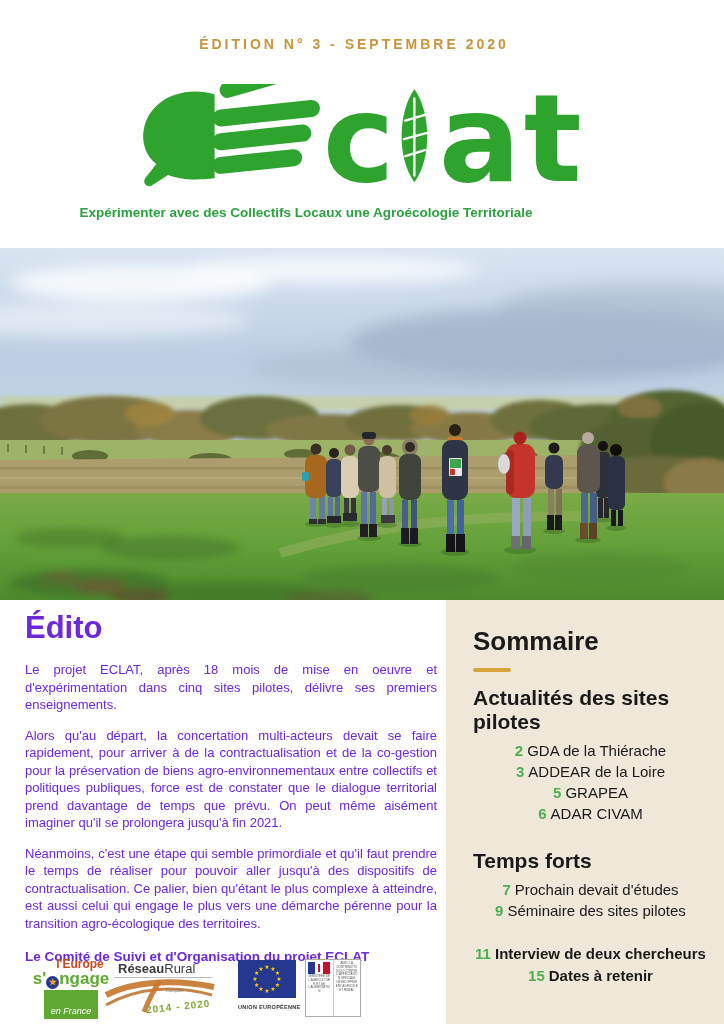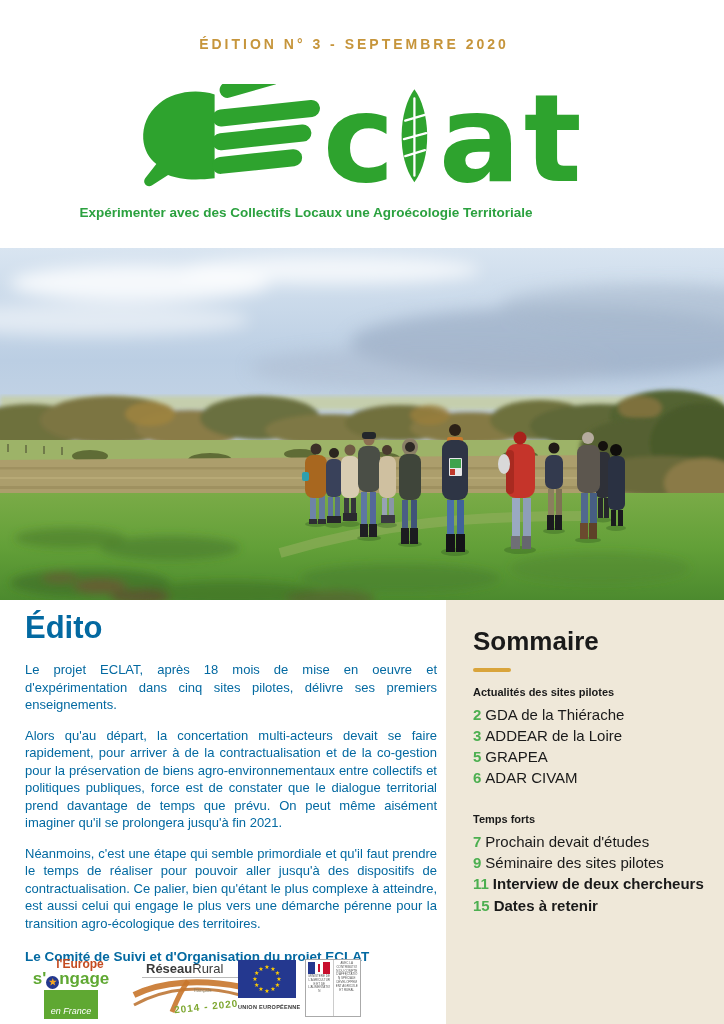--- a/index.html
+++ b/index.html
@@ -12,52 +12,52 @@
   .logo-wrap{position:absolute;top:84px;left:0;width:724px;text-align:center;}
   .logo-wrap svg{width:452px;height:auto;}
   .logo-subtitle{position:absolute;top:205px;left:0;width:612px;text-align:center;
            color:#2BA13F;font-size:13.5px;font-weight:bold;}
 
   
   .photo{position:absolute;top:248px;left:0;width:724px;height:352px;overflow:hidden;}
   .photo svg{display:block;width:724px;height:352px;}
 
   
-  .edito{position:absolute;top:610px;left:25px;width:412px;color:#0369a1;}
+  .edito{position:absolute;top:610px;left:25px;width:412px;color:#6d28d9;}
   .edito h1{margin:0;font-size:31px;font-weight:bold;letter-spacing:0;}
   .edito p{margin:0 0 13px 0;font-size:13px;line-height:17.5px;text-align:justify;}
   .edito p:first-of-type{margin-top:15px;}
   .edito .signature{margin-top:17px;font-size:13.5px;font-weight:bold;}
 
   
   .sidebar{position:absolute;top:600px;left:446px;width:278px;height:424px;
            background:#EFE8D9;box-sizing:border-box;padding:26px 16px 13px 27px;color:#1A1A1A;}
   .sidebar h2{margin:0;font-size:26px;font-weight:bold;}
   .sidebar .rule{width:38px;height:4px;background:#D9A43B;border-radius:2px;margin:11px 0 14px 0;}
-  .toc-section-title{font-size:11px;font-weight:bold;margin:0 0 6px 0;}
+  .toc-section-title{font-size:21px;font-weight:bold;margin:0 0 6px 0;}
   .toc-section-title.tf{margin-top:25px;}
   ul.toc{list-style:none;margin:0;padding:0;}
-  ul.toc li{font-size:15px;line-height:21px;cursor:pointer;}
+  ul.toc li{font-size:15px;line-height:21px;cursor:pointer;text-align:center;}
   ul.toc .num{color:#4CAF50;font-weight:bold;margin-right:4px;}
-  ul.toc.last{}
+  ul.toc.last{margin-top:22px;}
   ul.toc.last li{font-weight:bold;line-height:22px;}
 
   
   .footer-logo{position:absolute;overflow:hidden;}
   
   .lg-europe{top:957px;left:24px;width:94px;height:62px;text-align:center;}
   .eu-l1{font-size:12px;color:#C44B20;font-weight:bold;margin-left:18px;}
   .eu-l2{font-size:17px;color:#5FA832;font-weight:bold;line-height:15px;}
   .eu-star-circle{display:inline-block;width:13px;height:13px;border-radius:50%;
       background:#24388F;color:#F5A623;font-size:9px;line-height:13px;vertical-align:-1px;text-align:center;}
   .eu-banner{display:inline-block;background:#5FA832;color:#fff;font-size:9px;font-style:italic;
       padding:16px 7px;margin-top:1px;}
   .eu-sub{font-size:5px;color:#8A8A5A;margin-top:1px;}
   
-  .lg-rural{top:957px;left:132px;width:112px;height:62px;}
+  .lg-rural{top:957px;left:104px;width:112px;height:62px;}
   .rr-box{position:relative;width:112px;height:62px;}
   .rr-title{position:absolute;top:4px;left:14px;font-size:13px;color:#3A3A3A;font-weight:bold;}
   .rr-title .rural{font-weight:normal;}
   .rr-underline{position:absolute;top:20px;left:10px;width:98px;height:1px;background:#BBB;}
   .rr-small{position:absolute;top:30px;left:62px;font-size:5px;color:#8A7A5A;}
   .rr-years{position:absolute;top:44px;left:42px;font-size:10px;color:#7FA832;font-weight:bold;
       letter-spacing:1px;transform:rotate(-6deg);}
   
   .lg-euflag{top:960px;left:238px;width:70px;height:58px;text-align:left;}
   .euflag-caption{font-size:5.5px;color:#333;font-weight:bold;margin-top:2px;letter-spacing:.3px;}

